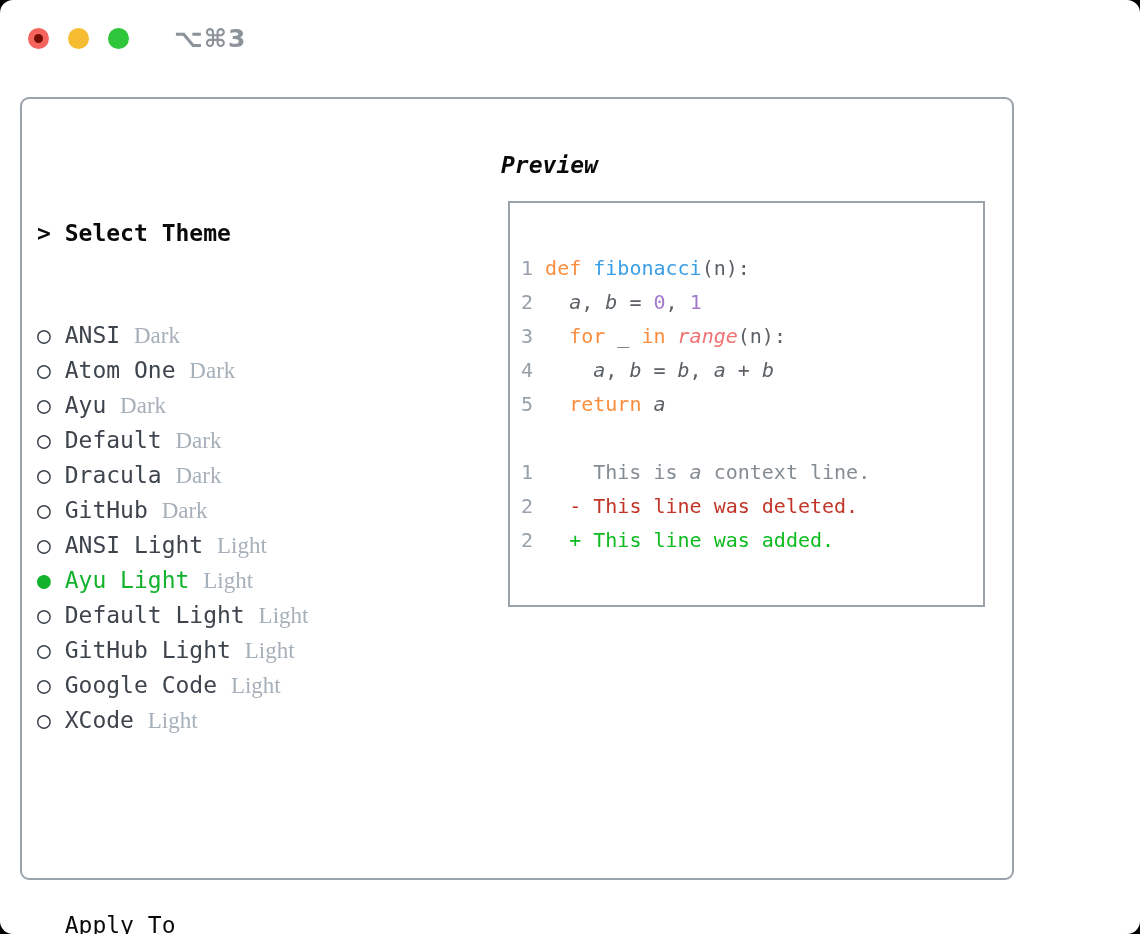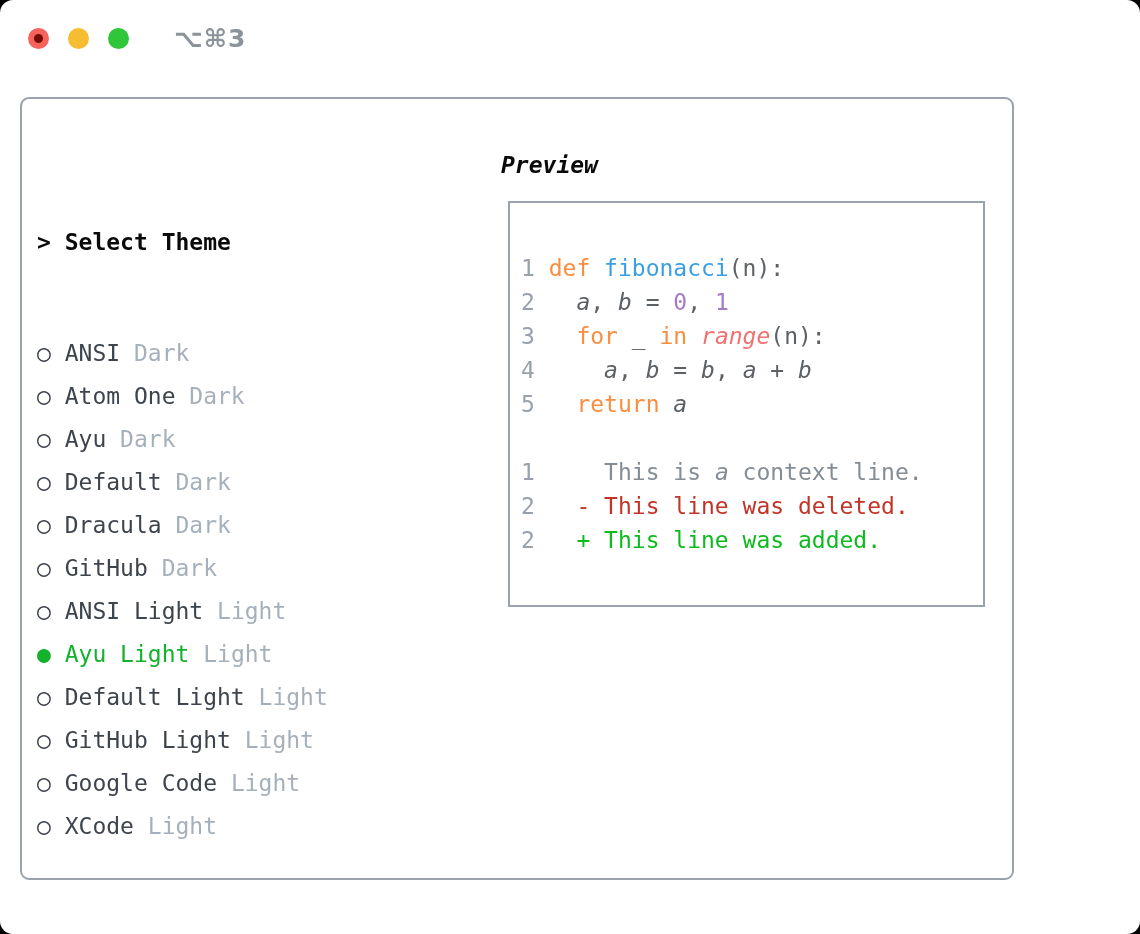--- a/index.html
+++ b/index.html
@@ -34,30 +34,30 @@
   .light.yellow{background:var(--tl-yellow);}
   .light.green{background:var(--tl-green);}
   .shortcut{
     margin-left:26px;font-family:"DejaVu Sans","Liberation Sans",sans-serif;
     font-size:25px;font-weight:bold;color:var(--c-shortcut);letter-spacing:1px;
   }
   
   .panel{position:absolute;left:20px;top:97px;width:994px;height:783px;border:2px solid var(--c-border);border-radius:9px;box-sizing:border-box;background:#fff;}
   
   .left-col{position:absolute;left:37px;top:148px;font-size:23px;line-height:34px;white-space:pre;color:var(--c-dark);}
-  .row{white-space:pre;margin-top:9px;}
+  .row{white-space:pre;}
   .hdr{font-weight:bold;color:var(--c-black);}
   .prompt{font-weight:bold;color:var(--c-black);}
-  .muted{color:var(--c-muted);}
+  .muted{color:var(--c-muted);font-family:Liberation Serif, serif;}
   .sel{color:var(--c-green);}
   .blank{height:34px;}
   
   .preview-title{position:absolute;left:501px;top:148px;font-size:23px;line-height:34px;font-weight:bold;color:var(--c-black);font-style:italic;}
   .preview-box{position:absolute;left:508px;top:201px;width:477px;height:406px;border:2px solid var(--c-border);box-sizing:border-box;background:#fff;}
-  .code{position:absolute;left:521px;top:251px;font-size:23px;line-height:34px;white-space:pre;}
+  .code{position:absolute;left:521px;top:251px;font-size:20px;line-height:34px;white-space:pre;}
   .code .ln{color:var(--c-ln);}
   .code .kw{color:var(--c-kw);}
   .code .fn{color:var(--c-fn);}
   .code .num{color:var(--c-num);}
   .code .sp{color:var(--c-sp);font-style:italic;}
   .code .fg{color:var(--c-fg);}
   .code .var{color:var(--c-fg);font-style:italic;}
   .code .ctx{color:var(--c-ctx);}
   .code .ctxv{color:var(--c-ctx);font-style:italic;}
   .code .del{color:var(--c-del);}

